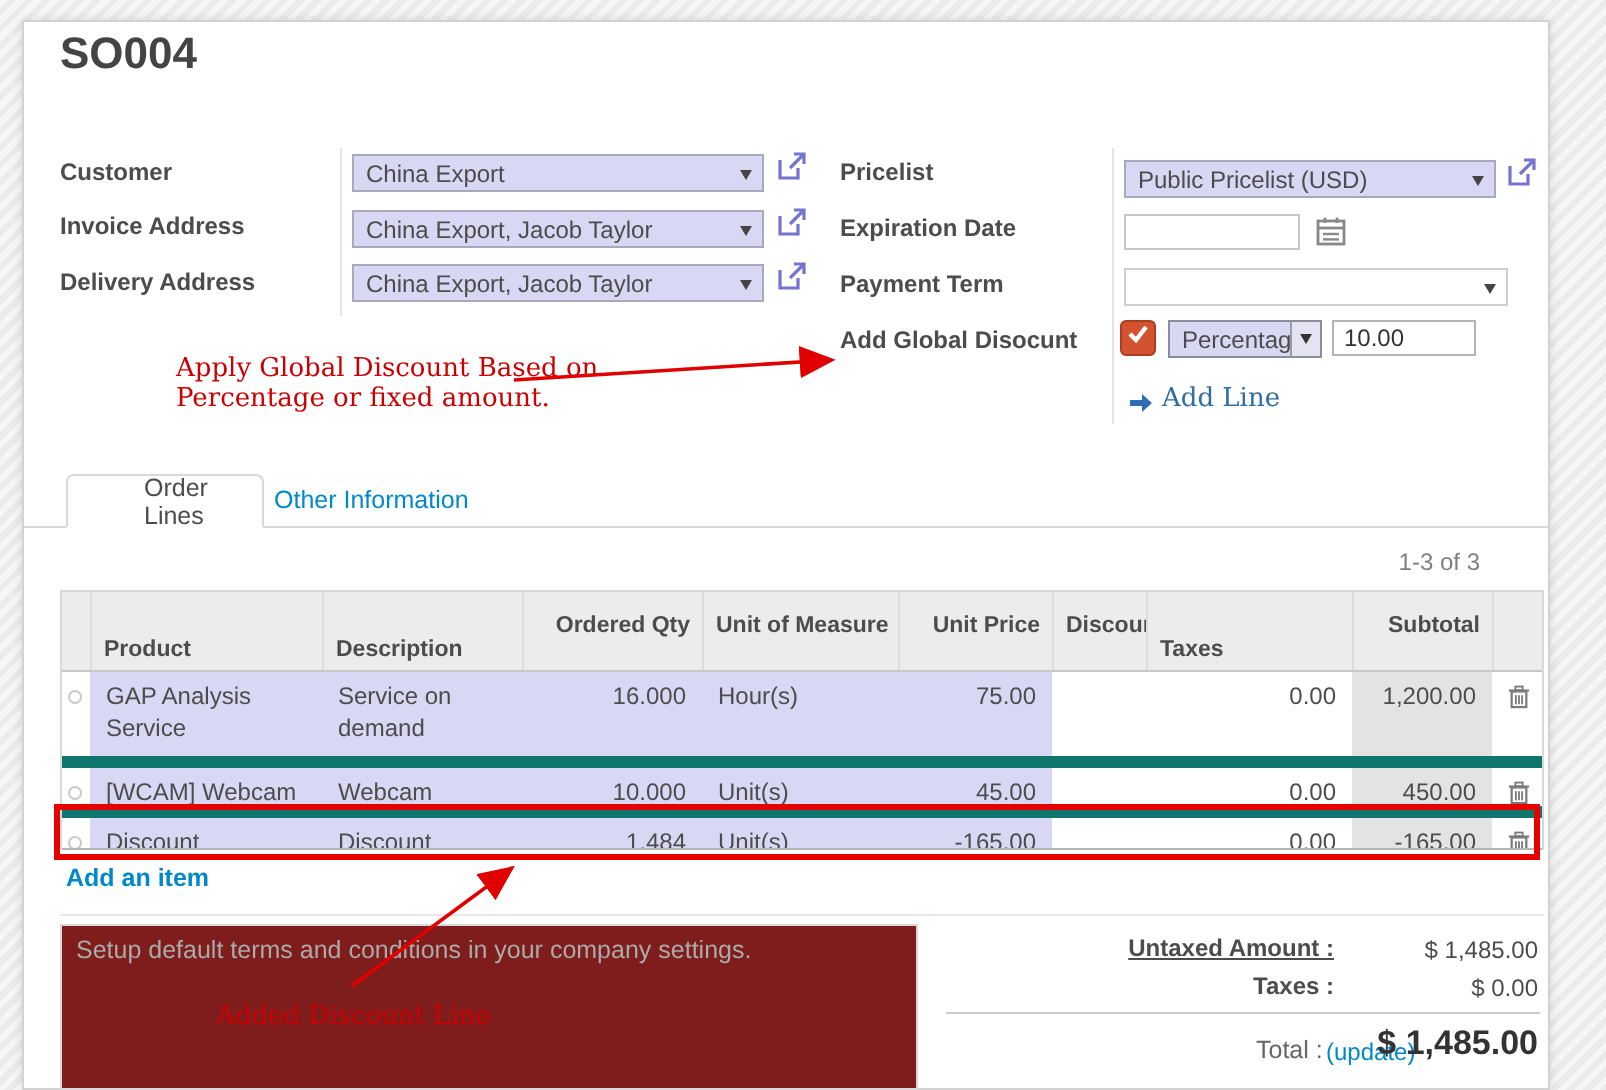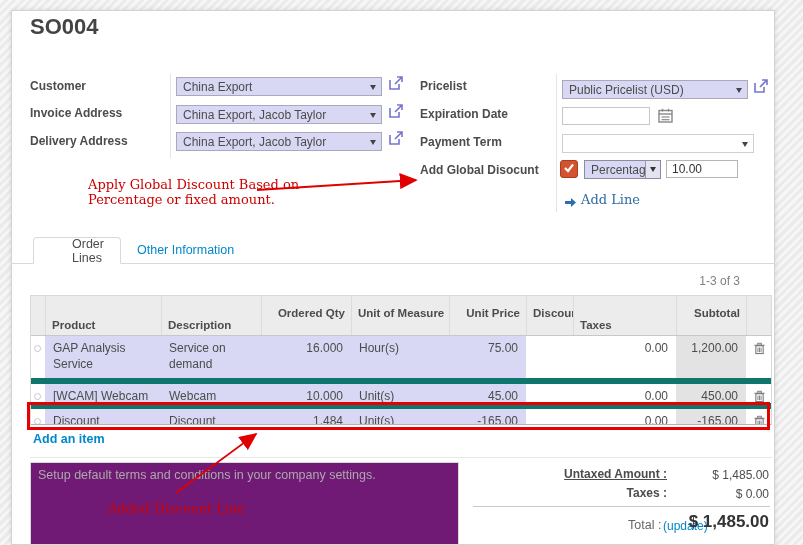--- a/index.html
+++ b/index.html
@@ -56,21 +56,21 @@
   .num { text-align:right; }
   .r2, .r3 { border-top:6px solid #0f766e; }
   .r3 { border-bottom:1px solid #b5b5b5; }
   .handle { position:relative; }
   .handle::before { content:""; position:absolute; left:3px; top:9px; width:5px; height:5px;
                     border:1px solid #c9c9c9; border-radius:50%; }
   .trashcell { display:flex; align-items:flex-start; justify-content:center; padding-top:6px; }
   .redbox { left:27px; top:402px; width:743px; height:28px; border:3px solid #e60000; z-index:6; }
   .additem { font-size:12.5px; font-weight:bold; color:#0088cc; }
   
-  .terms { left:30px; top:462px; width:429px; height:83px; border:1px solid #d9d9d9; background:#701a75; }
+  .terms { left:30px; top:462px; width:429px; height:83px; border:1px solid #d9d9d9; background:#7f1d1d; }
   .placeholder { font-size:12.5px; color:#aaa; }
   
   .tot-label { font-size:12px; font-weight:bold; color:#4c4c4c; text-align:right; }
   .tot-val { font-size:12px; color:#4c4c4c; text-align:right; }
   .tot-sep { left:473px; top:506px; width:297px; height:1px; background:#c9c9c9; }
   .total-word { font-size:12.5px; color:#666;margin-left:8px; }
   .update-link { font-size:12px; color:#0088cc; }
   .grand-total { font-size:17px; font-weight:bold; color:#333; text-align:right; }
   svg.overlay { position:absolute; left:0; top:0; width:803px; height:545px; pointer-events:none; z-index:7; }
 </style>
@@ -174,21 +174,21 @@
     </svg>
 </span>
 <span class="abs addline" style="left:581px;top:192px;">Add Line</span>
 
 <div class="abs note" style="left:88px;top:177px;">
   <div>Apply Global Discount Based on</div>
   <div>Percentage or fixed amount.</div>
 </div>
 
 <div class="abs tabline" style="left:12px;top:263px;width:762px;"></div>
-<div class="abs tab-active" style="left:33px;top:237px;width:88px;height:27px;padding-left:38px;">
+<div class="abs tab-active" style="left:33px;top:237px;width:99px;height:27px;padding-left:38px;">
   <span>Order Lines</span>
 </div>
 <div class="abs tab-link" style="left:137px;top:243px;">Other Information</div>
 
 <div class="abs pager" style="left:640px;top:274px;width:100px;text-align:right;">1-3 of 3</div>
 
 <div class="abs otable">
   <div class="trow thead">
     <div class="c"></div>
     <div class="c th-low">Product</div>

